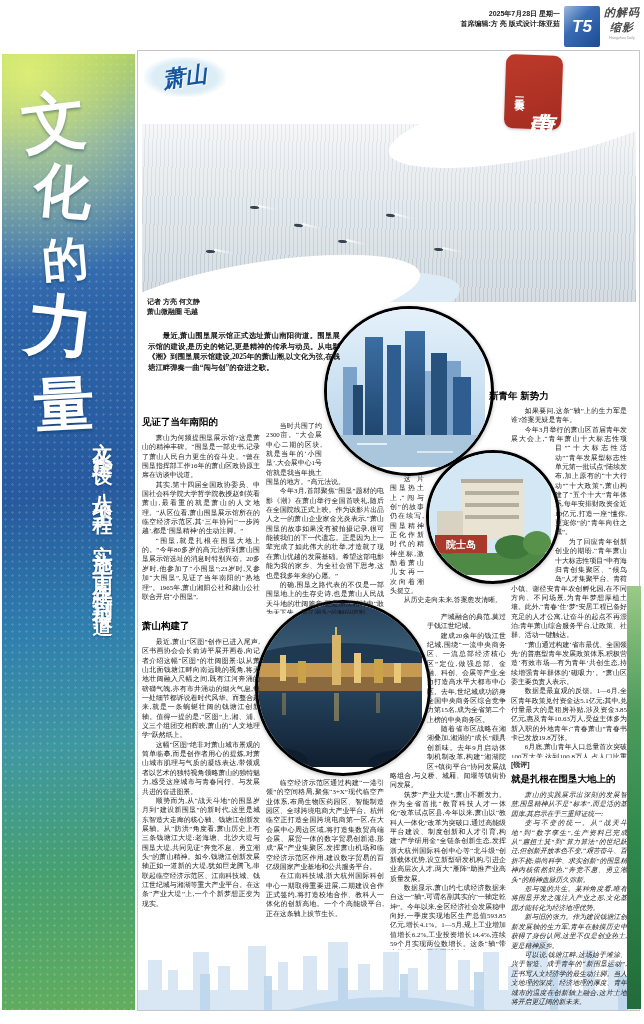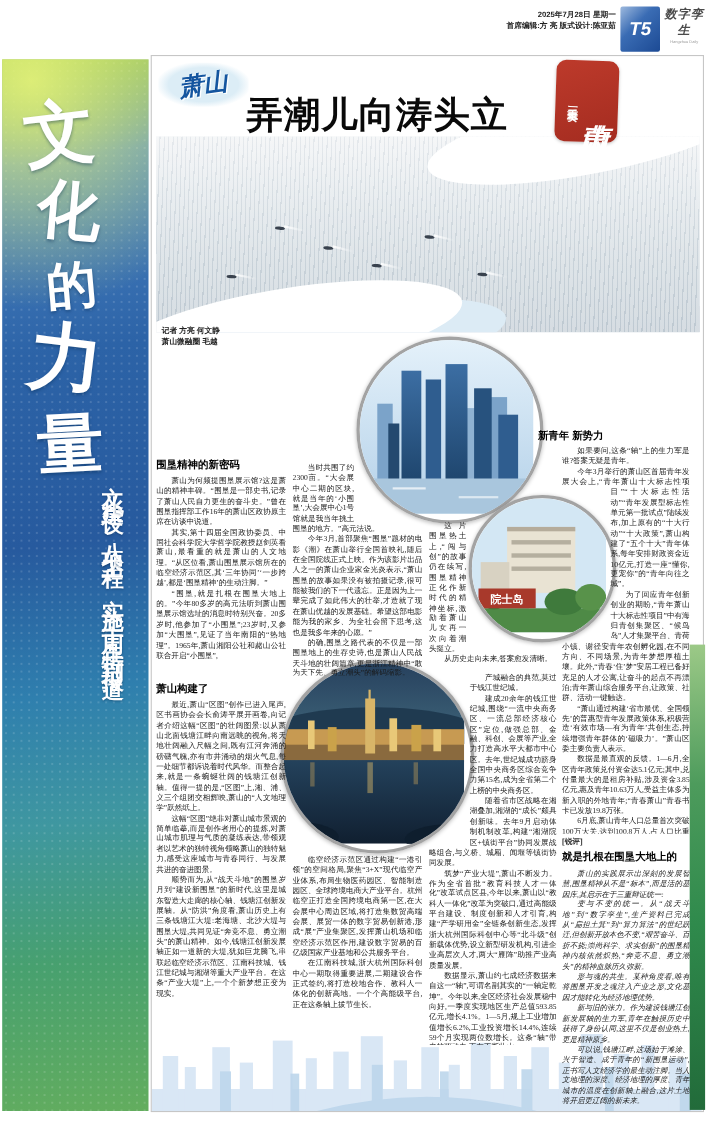--- a/index.html
+++ b/index.html
@@ -64,21 +64,21 @@
   .sw3{left:-20px;bottom:-48px;width:340px;height:70px;transform:rotate(-9deg);background:#dcebf5;}
 
   
   .byline{position:absolute;left:147px;top:297px;z-index:2;
     font:700 7px "Liberation Sans","DejaVu Sans",sans-serif;line-height:10px;color:#222;}
   .intro{position:absolute;left:148px;top:331px;width:192px;z-index:2;
     font-weight:700;font-size:7.4px;line-height:10.6px;text-align:justify;color:#161616;}
   .intro p{margin:0;text-indent:2em;}
 
   
-  .circle{position:absolute;border-radius:50%;border:3px solid #a3a3a3;overflow:hidden;z-index:1;
+  .circle{position:absolute;border-radius:50%;border:3px solid #000000;overflow:hidden;z-index:1;
     box-shadow:0 1px 4px rgba(0,0,0,.28);}
   #circ-sky{left:324px;top:306px;width:164px;height:164px;}
   #circ-bld{left:426px;top:450px;width:128px;height:128px;}
   #circ-lake{left:255px;top:600px;width:170px;height:170px;}
   .circle svg{display:block;}
 
   
   .sec-title{position:absolute;z-index:2;margin:0;
     font:900 9.5px "Liberation Sans","DejaVu Sans",sans-serif;color:#000;}
   .bodytext{position:absolute;z-index:2;font-size:6.9px;line-height:9.35px;text-align:justify;
@@ -118,21 +118,21 @@
 
 <div class="page">
   <div class="frame"></div>
 
   <div class="header-meta">
     <div>2025年7月28日 星期一</div>
     <div>首席编辑:方 亮  版式设计:陈亚茹</div>
   </div>
   <div class="badge">T5</div>
   <div class="masthead">
-    <span class="masthead-cn">数字孪生</span>
+    <span class="masthead-cn">的解码缩影</span>
     <span class="masthead-en">Hangzhou Daily</span>
   </div>
 
   <aside class="banner">
     <span class="bchar c0">文</span>
     <span class="bchar c1">化</span>
     <span class="bchar c2">的</span>
     <span class="bchar c3">力</span>
     <span class="bchar c4">量</span>
     <span class="banner-subtitle">文化建设“八项工程”实施二十周年特别报道</span>
@@ -147,30 +147,32 @@
     <div class="boat" style="left:244px;top:90px;transform:rotate(6deg);"></div>
     <div class="boat" style="left:292px;top:124px;transform:rotate(4deg);"></div>
     <div class="swoosh sw3"></div>
     <div class="swoosh sw1"></div>
     <div class="swoosh sw2"></div>
   </div>
 
   <div class="kicker">
     <span>萧山</span>
   </div>
-  <h1 class="headline">弄潮儿向涛头立</h1>
   <div class="seal">
     <span class="seal-series">三重奏</span>
     <span class="seal-name">萧山</span>
   </div>
 
   <div class="byline">
     <div>记者 方亮 何文静</div>
     <div>萧山微融圈 毛越</div>
   </div>
+  <div class="intro">
+      <p>最近,萧山围垦展示馆正式选址萧山南阳街道。围垦展示馆的建设,是历史的铭记,更是精神的传承与动员。从电影《潮》到围垦展示馆建设,2025年的萧山潮,以文化为弦,在钱塘江畔弹奏一曲“闯与创”的奋进之歌。</p>
+    </div>
 
   <div class="circle" id="circ-sky">
     <svg width="158" height="158" viewBox="0 0 158 158">
       <defs>
         <linearGradient id="gsky" x1="0" y1="0" x2="0" y2="1">
           <stop offset="0" stop-color="#e4f1fa"></stop>
             <stop offset="1" stop-color="#b4d1e9"></stop>
         </linearGradient>
         <linearGradient id="gtow" x1="0" y1="0" x2="0" y2="1">
           <stop offset="0" stop-color="#3c6ea3"></stop>
@@ -237,21 +239,21 @@
       <rect x="136" y="60" width="7" height="20" fill="#e8c878"></rect>
       <rect x="0" y="88" width="164" height="76" fill="url(#gwater)"></rect>
       <rect x="24" y="90" width="4" height="22" fill="#c9a35b" opacity=".4"></rect>
       <rect x="76" y="90" width="5" height="28" fill="#e0bc6a" opacity=".45"></rect>
       <rect x="118" y="90" width="4" height="20" fill="#c9a35b" opacity=".4"></rect>
       <ellipse cx="10" cy="158" rx="40" ry="14" fill="#0e1e2e"></ellipse>
       <ellipse cx="154" cy="160" rx="44" ry="14" fill="#0e1e2e"></ellipse>
     </svg>
   </div>
 
-  <h2 class="sec-title" id="t-s1">围垦精神的新密码</h2>
+  <h2 class="sec-title" id="t-s1">见证了当年南阳的</h2>
   <div class="bodytext" id="b-s1c1">
       <p>萧山为何频提围垦展示馆?这是萧山的精神丰碑。“围垦是一部史书,记录了萧山人民自力更生的奋斗史。”曾在围垦指挥部工作16年的萧山区政协原主席在访谈中说道。</p>
       <p>其实,第十四届全国政协委员、中国社会科学院大学哲学院教授赵剑英看萧山,最看重的就是萧山的人文地理。“从区位看,萧山围垦展示馆所在的临空经济示范区,其‘三年协同’‘一步跨越’,都是‘围垦精神’的生动注脚。”</p>
       <p>“围垦,就是扎根在围垦大地上的。”今年80多岁的高元法听到萧山围垦展示馆选址的消息时特别兴奋。20多岁时,他参加了“小围垦”;23岁时,又参加“大围垦”,见证了当年南阳的“热地理”。1965年,萧山湘阳公社和赭山公社联合开启“小围垦”,</p>
     </div>
   <div class="bodytext" id="b-s1c2">
       <p>当时共围了约2300亩。“大会展中心二期的区块,就是当年的‘小围垦’,大会展中心1号馆就是我当年挑土围垦的地方。”高元法说。</p>
       <p>今年3月,首部聚焦“围垦”题材的电影《潮》在萧山举行全国首映礼,随后在全国院线正式上映。作为该影片出品人之一的萧山企业家金光炎表示,“萧山围垦的故事如果没有被拍摄记录,很可能被我们的下一代遗忘。正是因为上一辈完成了如此伟大的壮举,才造就了现在萧山优越的发展基础。希望这部电影能为我的家乡、为全社会留下思考,这也是我多年来的心愿。”</p>
       <p>的确,围垦之路代表的不仅是一部围垦地上的生存史诗,也是萧山人民战天斗地的壮阔篇章,更是浙江精神中“敢为天下先、勇立潮头”的解码缩影。</p>
     </div>

